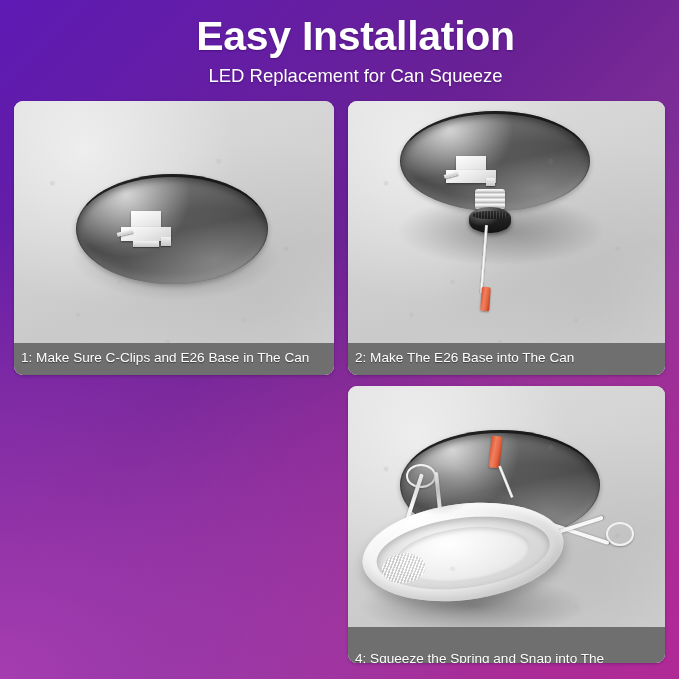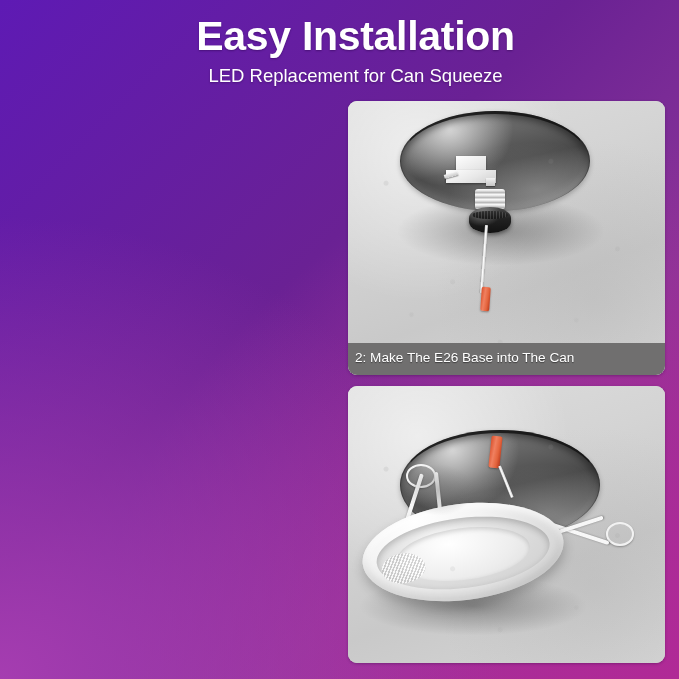--- a/index.html
+++ b/index.html
@@ -259,20 +259,38 @@
 </head>
 <body>
 
 <div id="page">
 
   <div class="header">
     <h1 class="title">Easy Installation</h1>
     <p class="subtitle">LED Replacement for Can Squeeze</p>
   </div>
 
+  <div class="panel p1">
+    <div class="photo">
+
+      <div class="shadow-blob" style="left:56px; top:110px; width:210px; height:90px;"></div>
+      <div class="can" style="left:62px; top:73px; width:192px; height:110px;">
+        <div class="can-rim"></div>
+      </div>
+
+      <div class="cclip" style="left:103px; top:110px; width:64px; height:45px;">
+        <div class="tab" style="left:14px; top:0px; width:30px; height:26px;"></div>
+        <div class="tab" style="left:4px; top:16px; width:50px; height:14px;"></div>
+        <div class="arm" style="left:0px; top:20px; width:16px; height:4px; transform:rotate(-14deg);"></div>
+        <div class="arm" style="left:44px; top:26px; width:10px; height:9px;"></div>
+        <div class="arm" style="left:16px; top:30px; width:26px; height:6px;"></div>
+      </div>
+    </div>
+    <div class="caption cap-1lines">1: Make Sure C-Clips and E26 Base in The Can</div>
+  </div>
 
   <div class="panel p2">
     <div class="photo">
       <div class="shadow-blob" style="left:48px; top:95px; width:210px; height:70px;"></div>
       <div class="can" style="left:52px; top:10px; width:190px; height:100px;">
         <div class="can-rim"></div>
       </div>
 
       <div class="cclip" style="left:96px; top:55px; width:62px; height:42px;">
         <div class="tab" style="left:12px; top:0px; width:30px; height:24px;"></div>
@@ -316,15 +334,19 @@
 
       <div class="shadow-blob" style="left:10px; top:190px; width:230px; height:60px;"></div>
       <div class="trim" style="left:14px; top:118px; width:202px; height:96px; transform: rotate(-7deg);">
         <div class="trim-inner" style="left:14px; top:14px; width:174px; height:70px;"></div>
         <div class="trim-lens" style="left:34px; top:24px; width:134px; height:52px;"></div>
         <div class="trim-ridges" style="left:18px; top:42px; width:44px; height:30px;"></div>
       </div>
 
       <div class="shadow-blob" style="left:56px; top:78px; width:70px; height:52px; background: radial-gradient(ellipse at center, rgba(120,120,120,0.45) 0%, rgba(120,120,120,0) 70%);"></div>
     </div>
+    <div class="caption cap-2lines">
+      <span>4: Squeeze the Spring and Snap into The</span>
+      
+    </div>
   </div>
 
 </div>
 
 </body></html>

